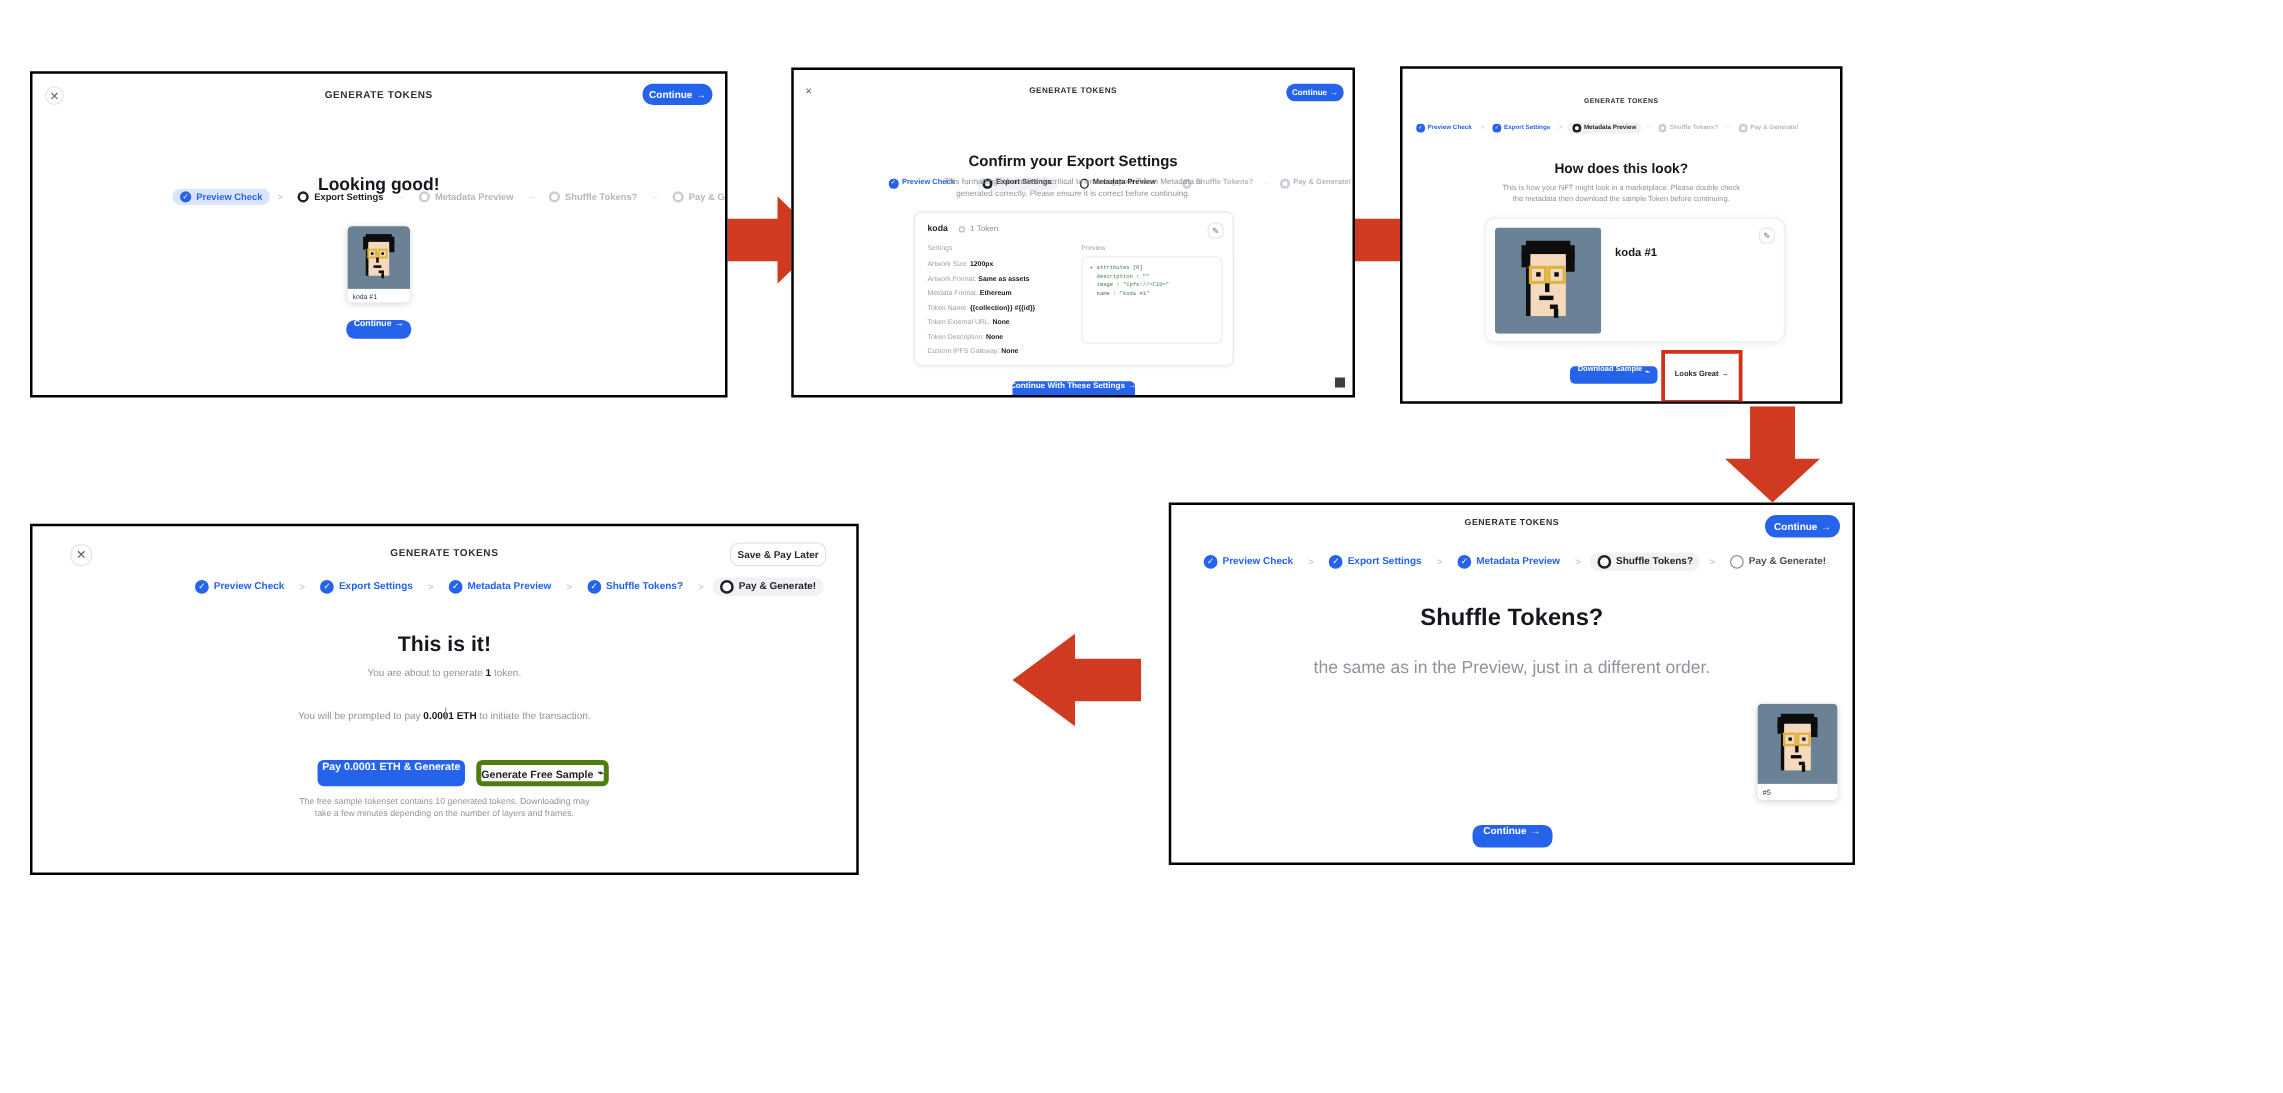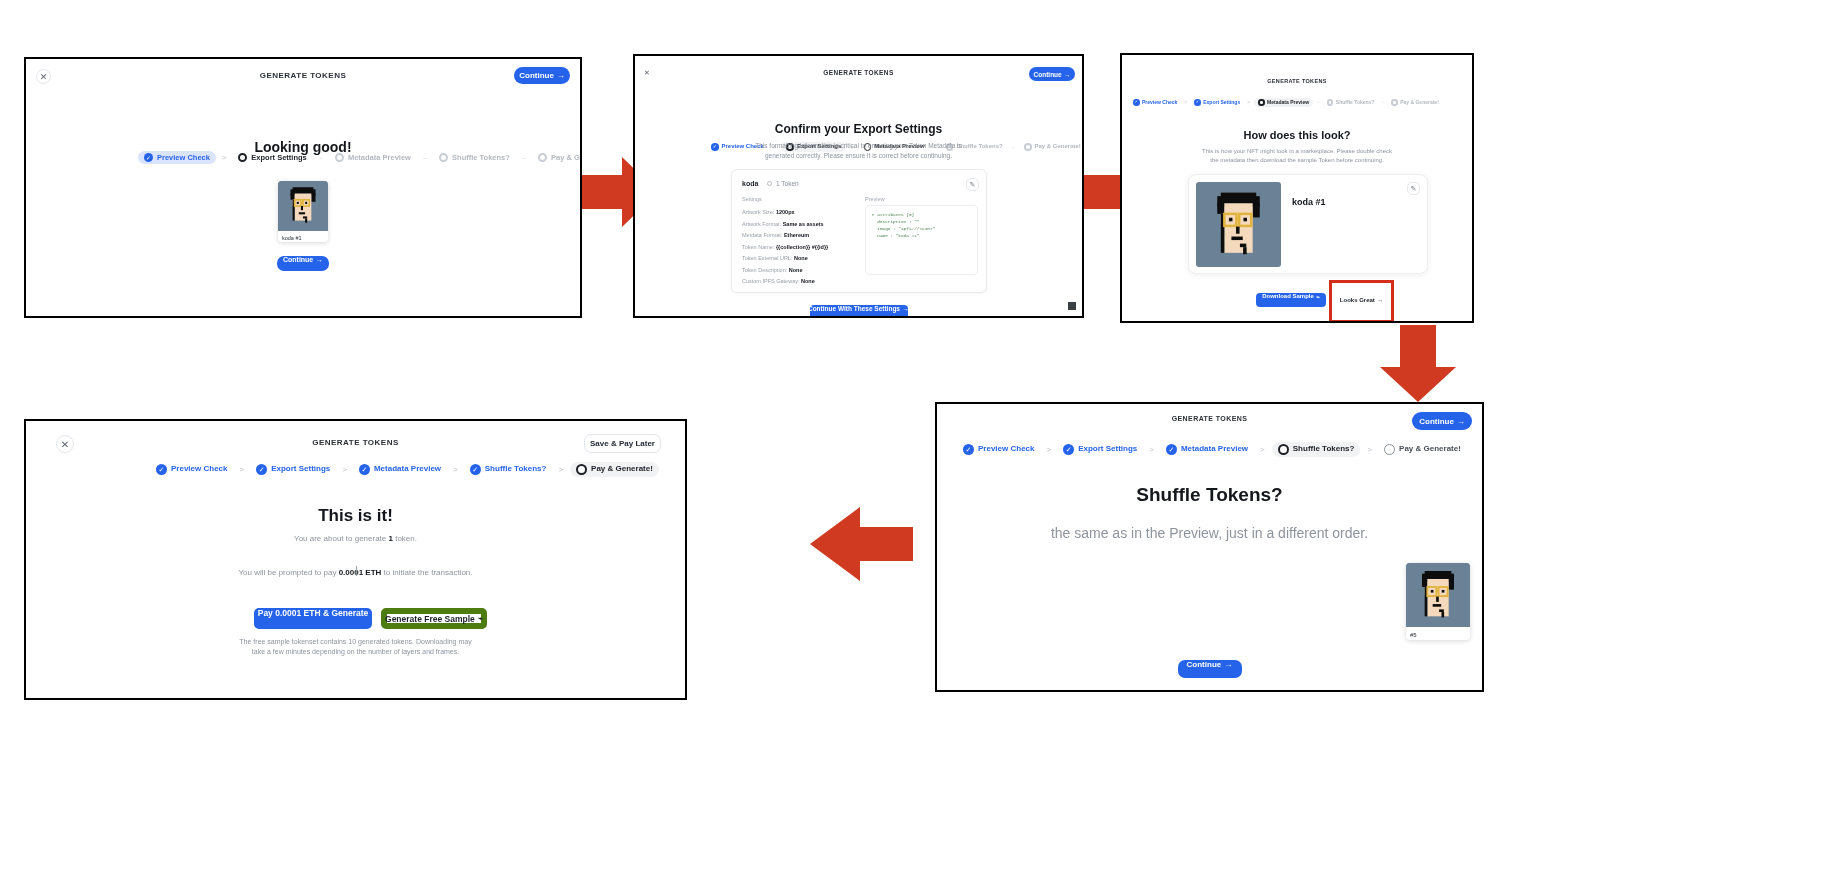--- a/index.html
+++ b/index.html
@@ -69,21 +69,21 @@
   .headline { position: absolute; left: 0; right: 0; text-align: center; font-weight: 700; color: #14171c; }
   .subline  { position: absolute; left: 0; right: 0; text-align: center; color: #8e949d; line-height: 1.45; }
 
   .primary-btn {
     position: absolute; background: #2563eb; color: #fff;
     border-radius: 7px; display: flex; align-items: flex-start; justify-content: center;
     gap: .4em; font-weight: 700; white-space: nowrap;
   }
   .outline-btn {
     position: absolute; background: #fff; color: #1c2027;
-    border: 6px solid #4d7c0f; border-radius: 7px;
+    border: 4px solid #4d7c0f; border-radius: 7px;
     display: flex; align-items: center; justify-content: center;
     gap: .4em; font-weight: 700; white-space: nowrap;
   }
 
   
   .thumb-card {
     position: absolute; background: #fff; border-radius: 4px;
     box-shadow: 0 1px 5px rgba(0,0,0,.16); overflow: hidden;
   }
   .thumb-card .art { width: 100%; display: block; background: #6b8296; }

